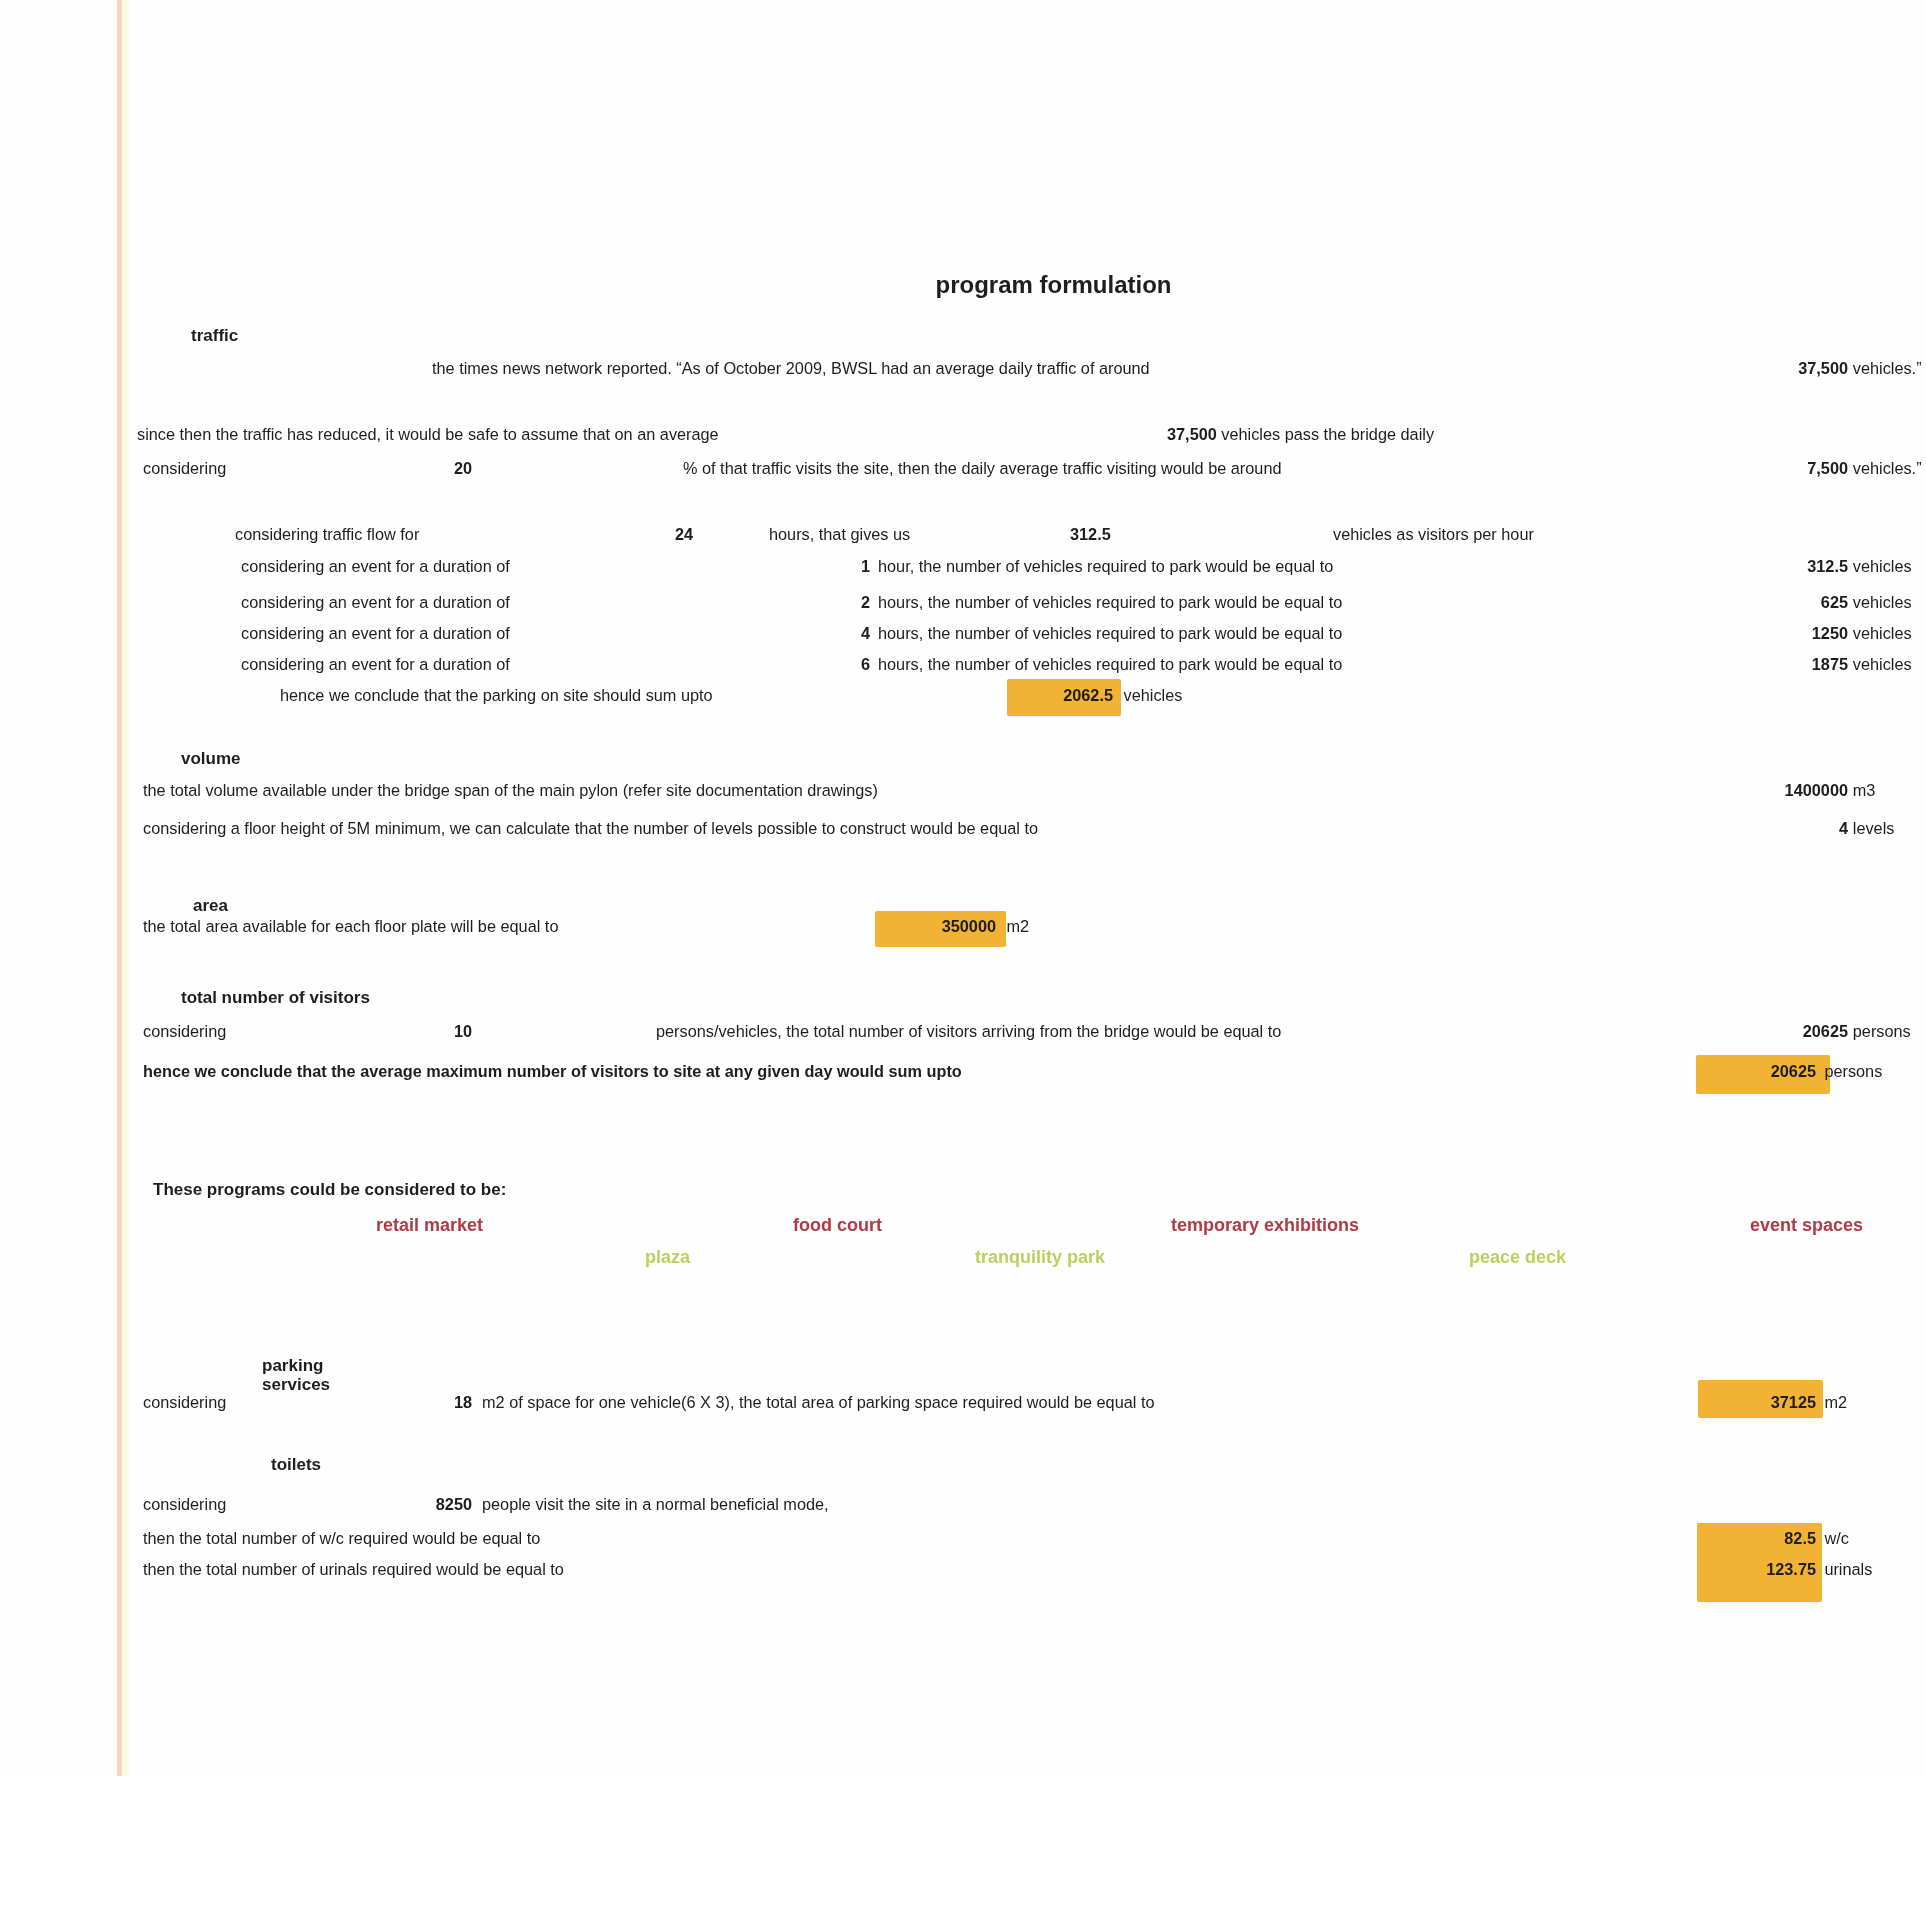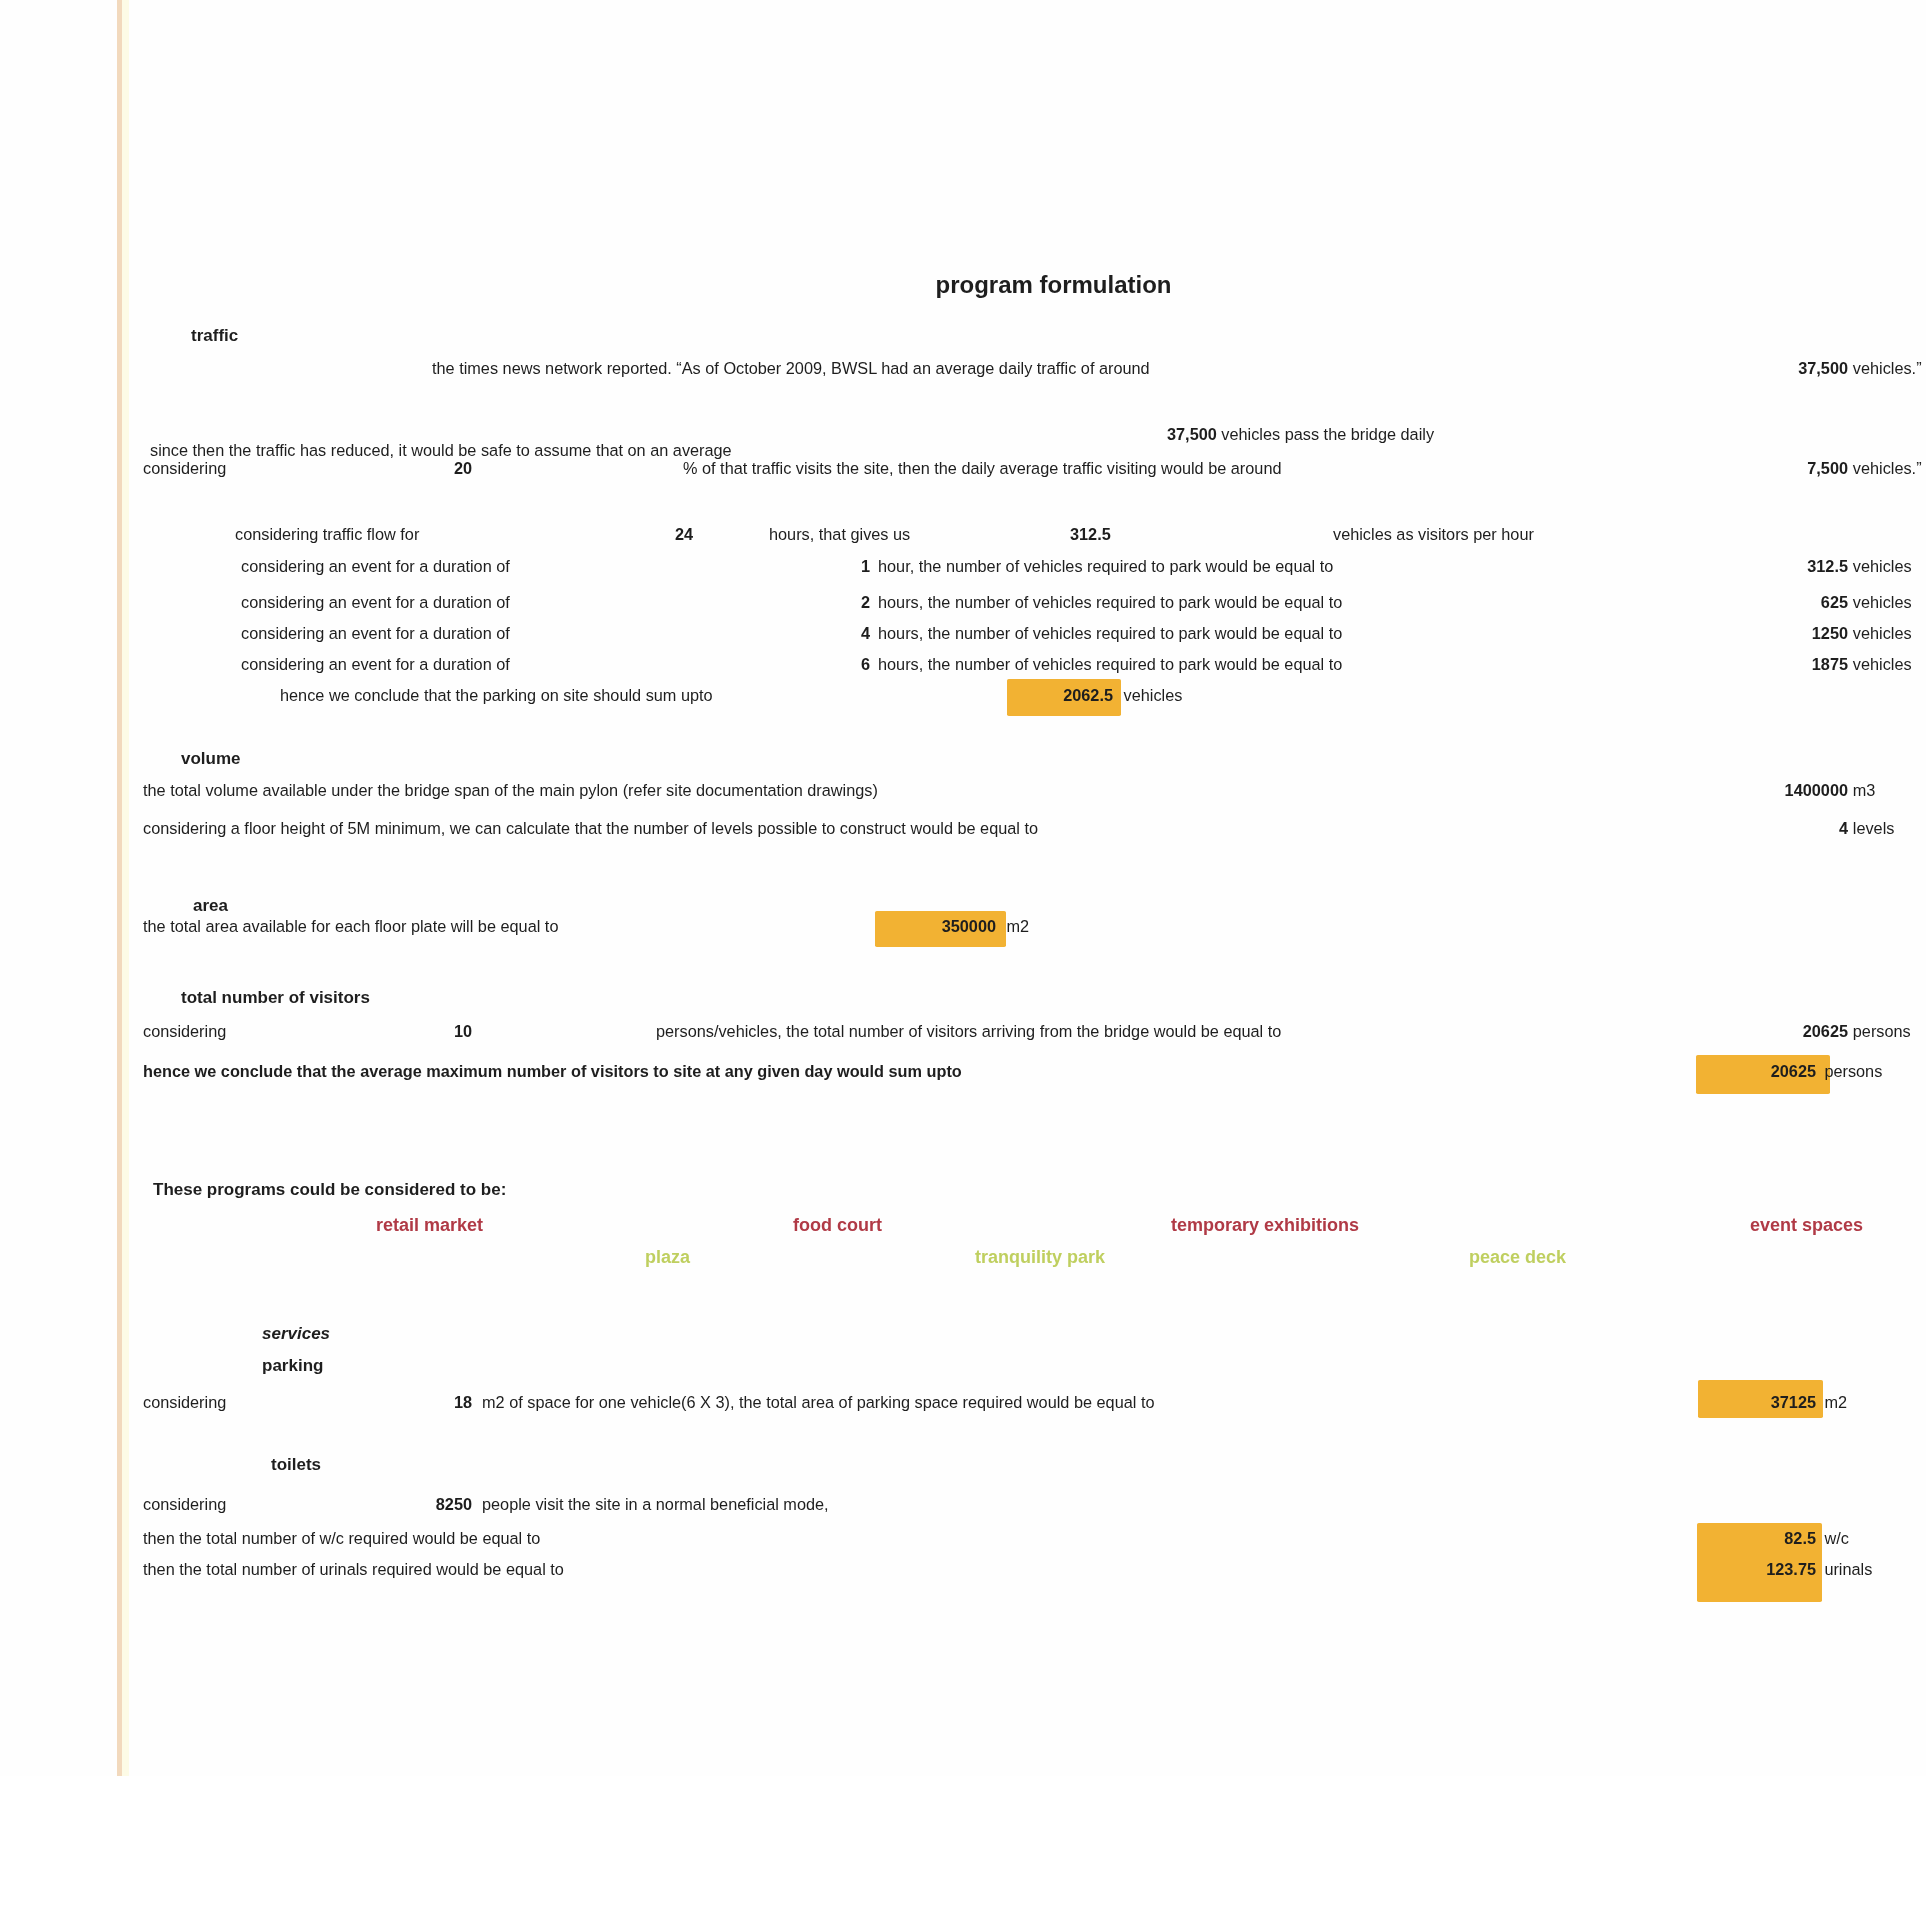--- a/index.html
+++ b/index.html
@@ -39,21 +39,21 @@
 
   <div class="title" style="left:843px;top:271px;width:421px;text-align:center;">program formulation</div>
 
   <div class="h" style="left:191px;top:326px;">traffic</div>
 
   <div class="t" style="left:432px;top:359px;">the times news network reported. “As of October 2009, BWSL had an average daily traffic of around</div>
   <div class="rv" style="top:359px;">
     <span class="n">37,500</span><span class="u">vehicles.”</span>
   </div>
 
-  <div class="t" style="left:150px;top:425px;margin-top:16px;">since then the traffic has reduced, it would be safe to assume that on an average</div>
+  <div class="t" style="left:137px;top:425px;">since then the traffic has reduced, it would be safe to assume that on an average</div>
   <div class="t" style="left:1167px;top:425px;">
     <span class="b">37,500</span>
     <span>vehicles pass the bridge daily</span>
   </div>
 
   <div class="t" style="left:143px;top:459px;">considering</div>
   <div class="midnum" style="top:459px;">20</div>
   <div class="t" style="left:683px;top:459px;">% of that traffic visits the site, then the daily average traffic visiting would be around</div>
   <div class="rv" style="top:459px;">
     <span class="n">7,500</span><span class="u">vehicles.”</span>
@@ -136,21 +136,21 @@
 
   <div class="red" style="left:376px;top:1215px;">retail market</div>
   <div class="red" style="left:793px;top:1215px;">food court</div>
   <div class="red" style="left:1171px;top:1215px;">temporary exhibitions</div>
   <div class="red" style="left:1750px;top:1215px;">event spaces</div>
 
   <div class="green" style="left:645px;top:1247px;">plaza</div>
   <div class="green" style="left:975px;top:1247px;">tranquility park</div>
   <div class="green" style="left:1469px;top:1247px;">peace deck</div>
 
-  <div class="h" style="left:262px;top:1324px;font-style:italic;">services</div>
+  <div class="h" style="left:262px;top:1375px;">services</div>
   <div class="h" style="left:262px;top:1356px;">parking</div>
 
   <div class="hlbox" style="left:1698px;top:1380px;width:125px;height:38px;"></div>
   <div class="t" style="left:143px;top:1393px;">considering</div>
   <div class="midnum" style="top:1393px;">18</div>
   <div class="t" style="left:482px;top:1393px;">m2 of space for one vehicle(6 X 3), the total area of parking space required would be equal to</div>
   <div class="rvh z" style="top:1393px;">
     <span class="n">37125</span><span class="u">m2</span>
   </div>
 

